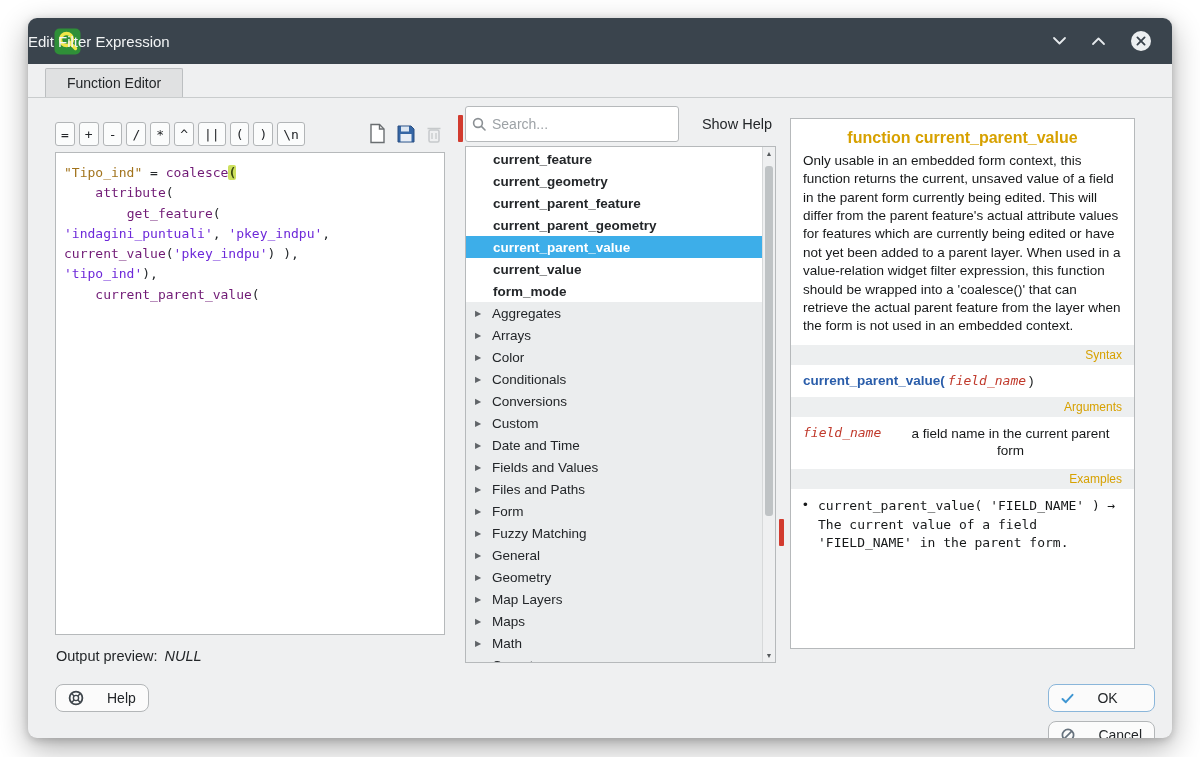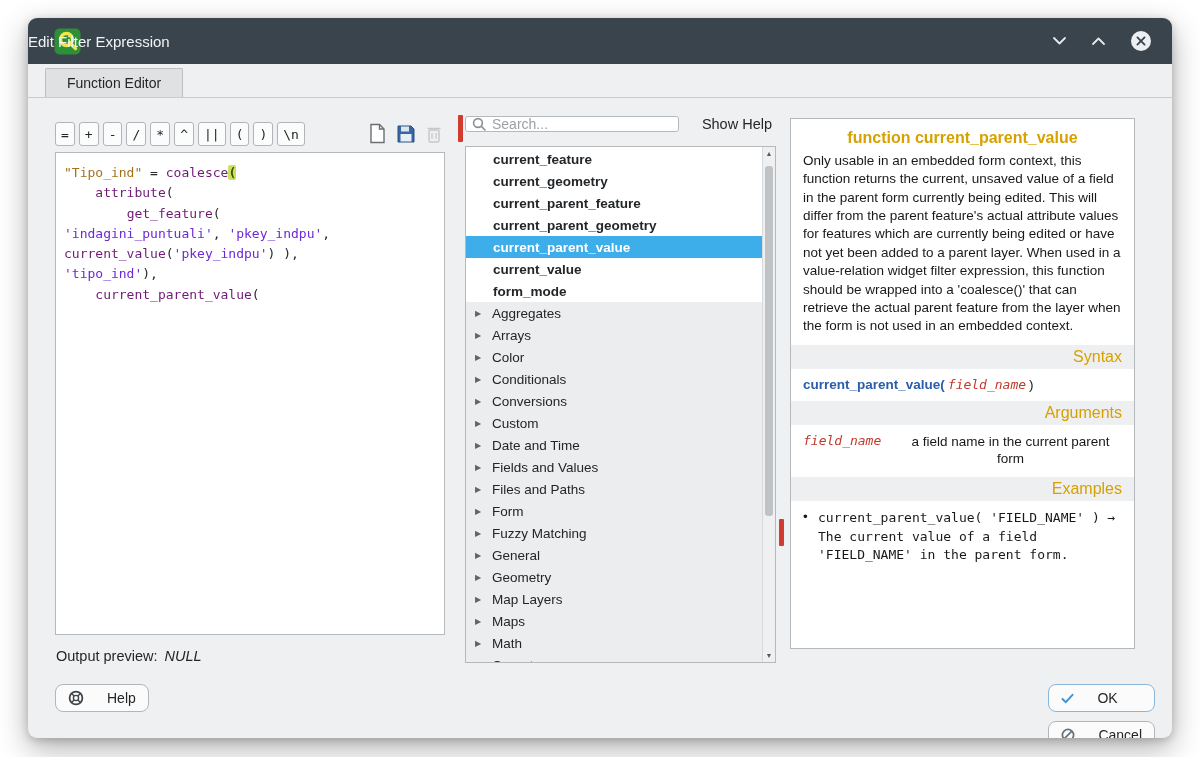--- a/index.html
+++ b/index.html
@@ -44,21 +44,21 @@
   .tk-str{ color:#6d28d9; }
   .tk-fn{ color:#701a75; }
   .tk-plain{ color:#24282b; }
   .tk-hl{ background:#cde05e; color:#3a4a12; border-radius:2px; font-weight:bold; }
   .output{ position:absolute; left:1px; top:526px; font-size:14.5px; color:#232629; }
   .output .val{ font-style:italic; margin-left:7px; }
 
   
   .mid-col{ position:absolute; left:437px; top:92px; width:311px; }
   .search-row{ display:flex; align-items:center; height:28px; }
-  .search-box{ width:214px; height:16px; background:#ffffff; border:1px solid #b6b9bb;
+  .search-box{ width:214px; height:36px; background:#ffffff; border:1px solid #b6b9bb;
                border-radius:3px; display:flex; align-items:center; padding:0 6px; }
   .search-box input{ border:none; outline:none; flex:1; font-size:14px; color:#232629;
                      background:transparent; margin-left:6px; font-family:inherit; min-width:0; }
   .search-box input::placeholder{ color:#9da2a6; }
   .show-help{ margin-left:auto; background:none; border:none; font-size:14.5px; color:#232629;
               padding:0 4px; font-family:inherit; cursor:default; }
 
   .fn-list{ position:absolute; left:0; top:36px; width:311px; height:517px; background:#ffffff;
             border:1px solid #b6b9bb; overflow:hidden; }
   .fn-rows{ position:absolute; left:0; top:1px; right:13px; bottom:0; }
@@ -76,21 +76,21 @@
               background:#bfc3c5; border-radius:3px; }
 
   
   .help-panel{ position:absolute; left:762px; top:100px; width:345px; height:531px;
                background:#ffffff; border:1px solid #b6b9bb; padding:6px 12px; overflow:hidden;
                font-size:13.5px; color:#17191a; }
   .hp-title{ color:var(--help-accent,#d7a100); font-size:16px; font-weight:bold;
              text-align:center; margin:4px 0 5px; }
   .hp-desc{ line-height:1.36; }
   .hp-band{ background:#edeff0; color:var(--help-accent,#d7a100); text-align:right;
-            font-size:16px; padding:3px 12px; margin:9px -12px 8px; }
+            font-size:12px; padding:3px 12px; margin:9px -12px 8px; }
   .syn-line{ margin:2px 0 2px; }
   .syn-fn{ color:#2a5daa; font-weight:bold; }
   .syn-arg{ font-family:"DejaVu Sans Mono",monospace; font-style:italic; color:#c0392b;
             font-size:13px; padding:0 3px; }
   .arg-row{ display:flex; margin:2px 0 2px; }
   .arg-name{ font-family:"DejaVu Sans Mono",monospace; font-style:italic; color:#c0392b;
              font-size:13px; width:96px; flex:none; }
   .arg-desc{ flex:1; text-align:center; line-height:1.32; }
   .ex-item{ display:flex; margin-top:3px; }
   .ex-bullet{ width:15px; flex:none; }

